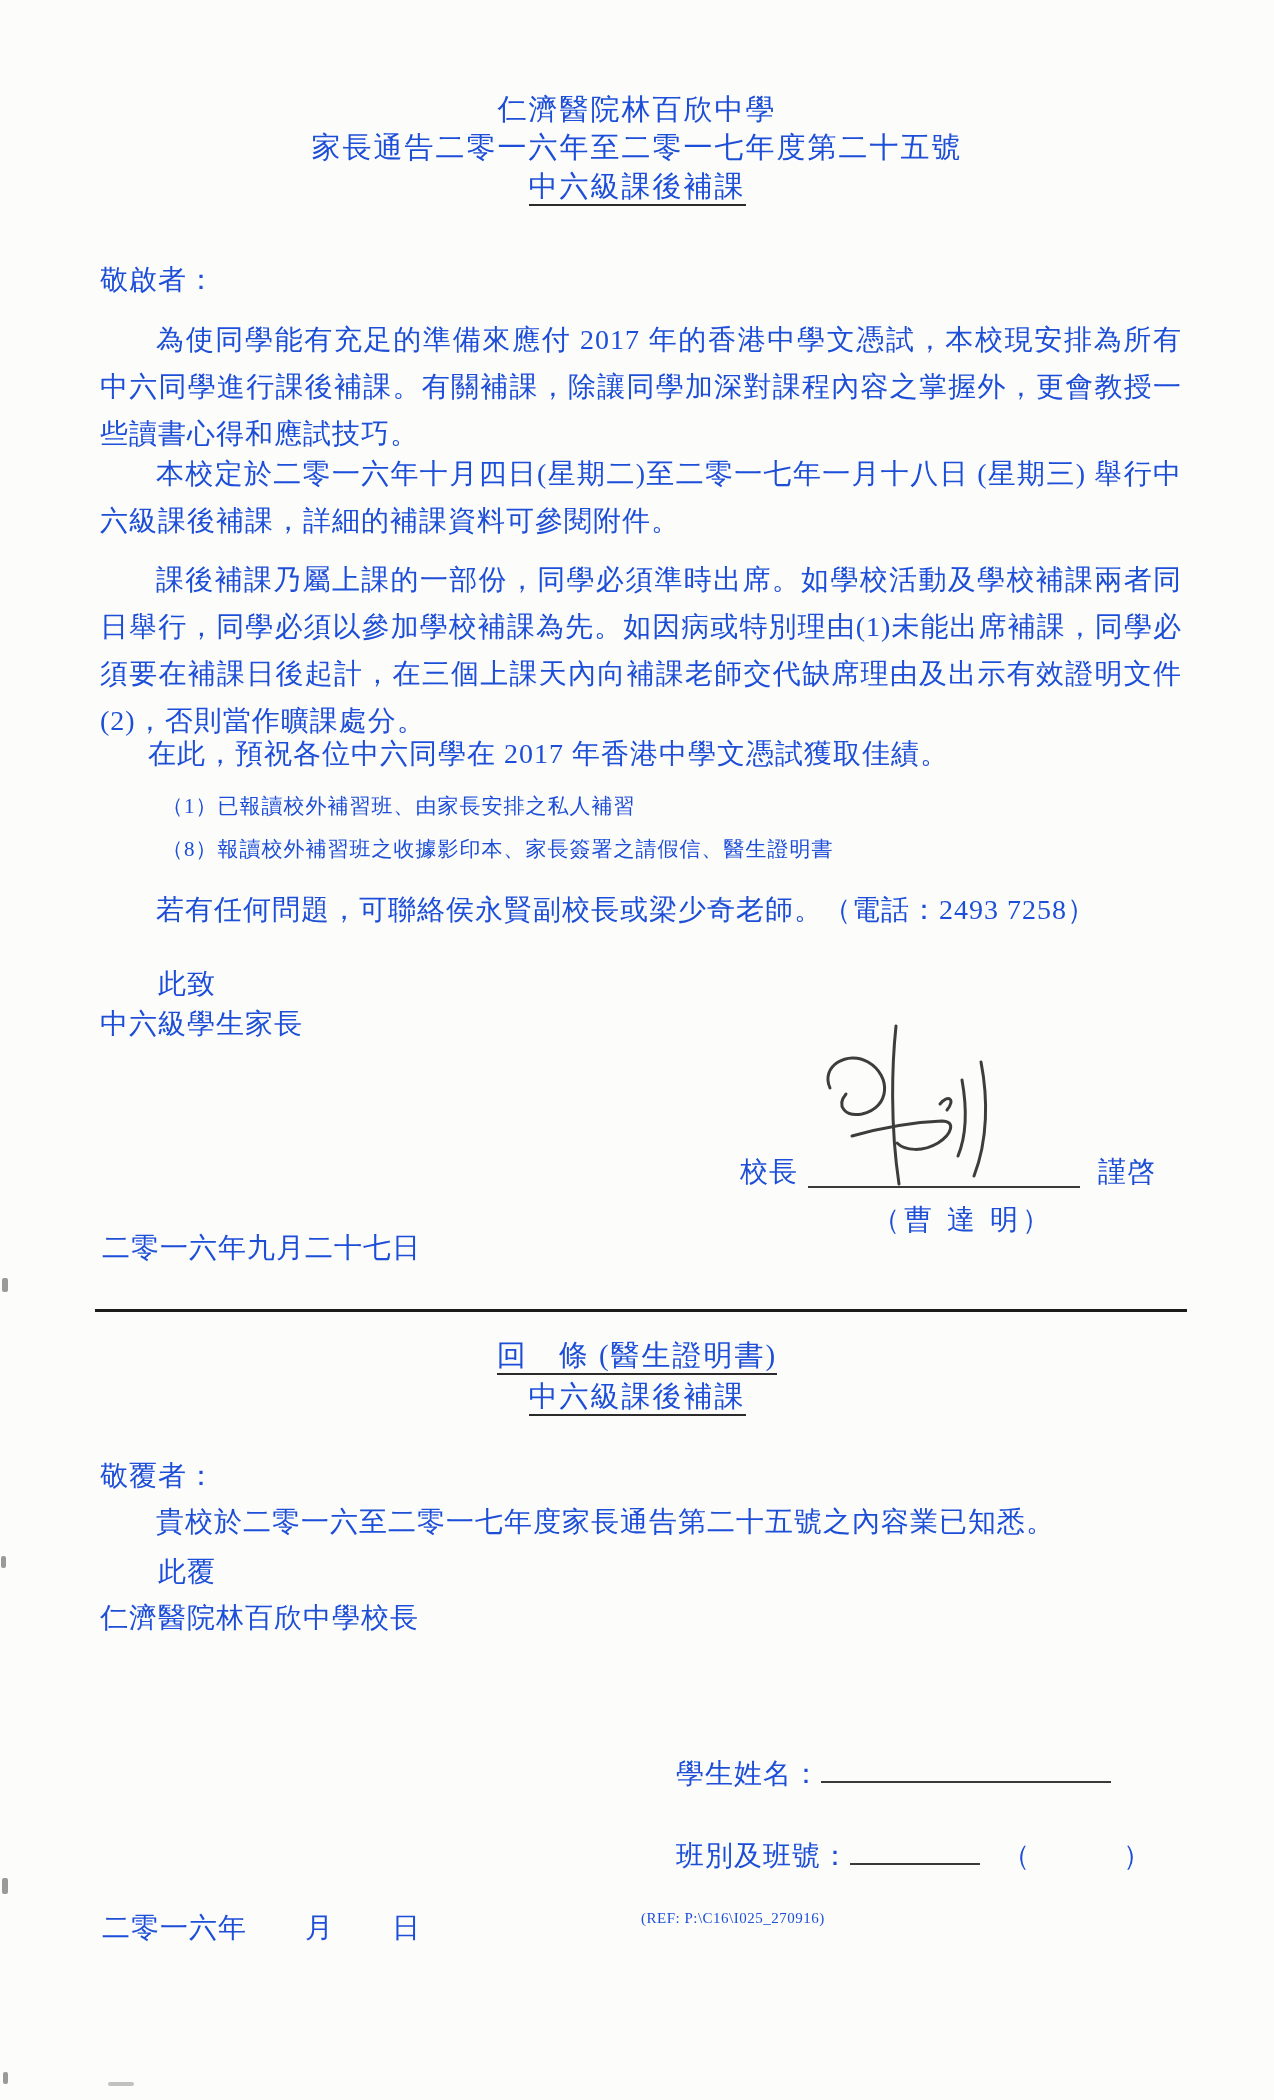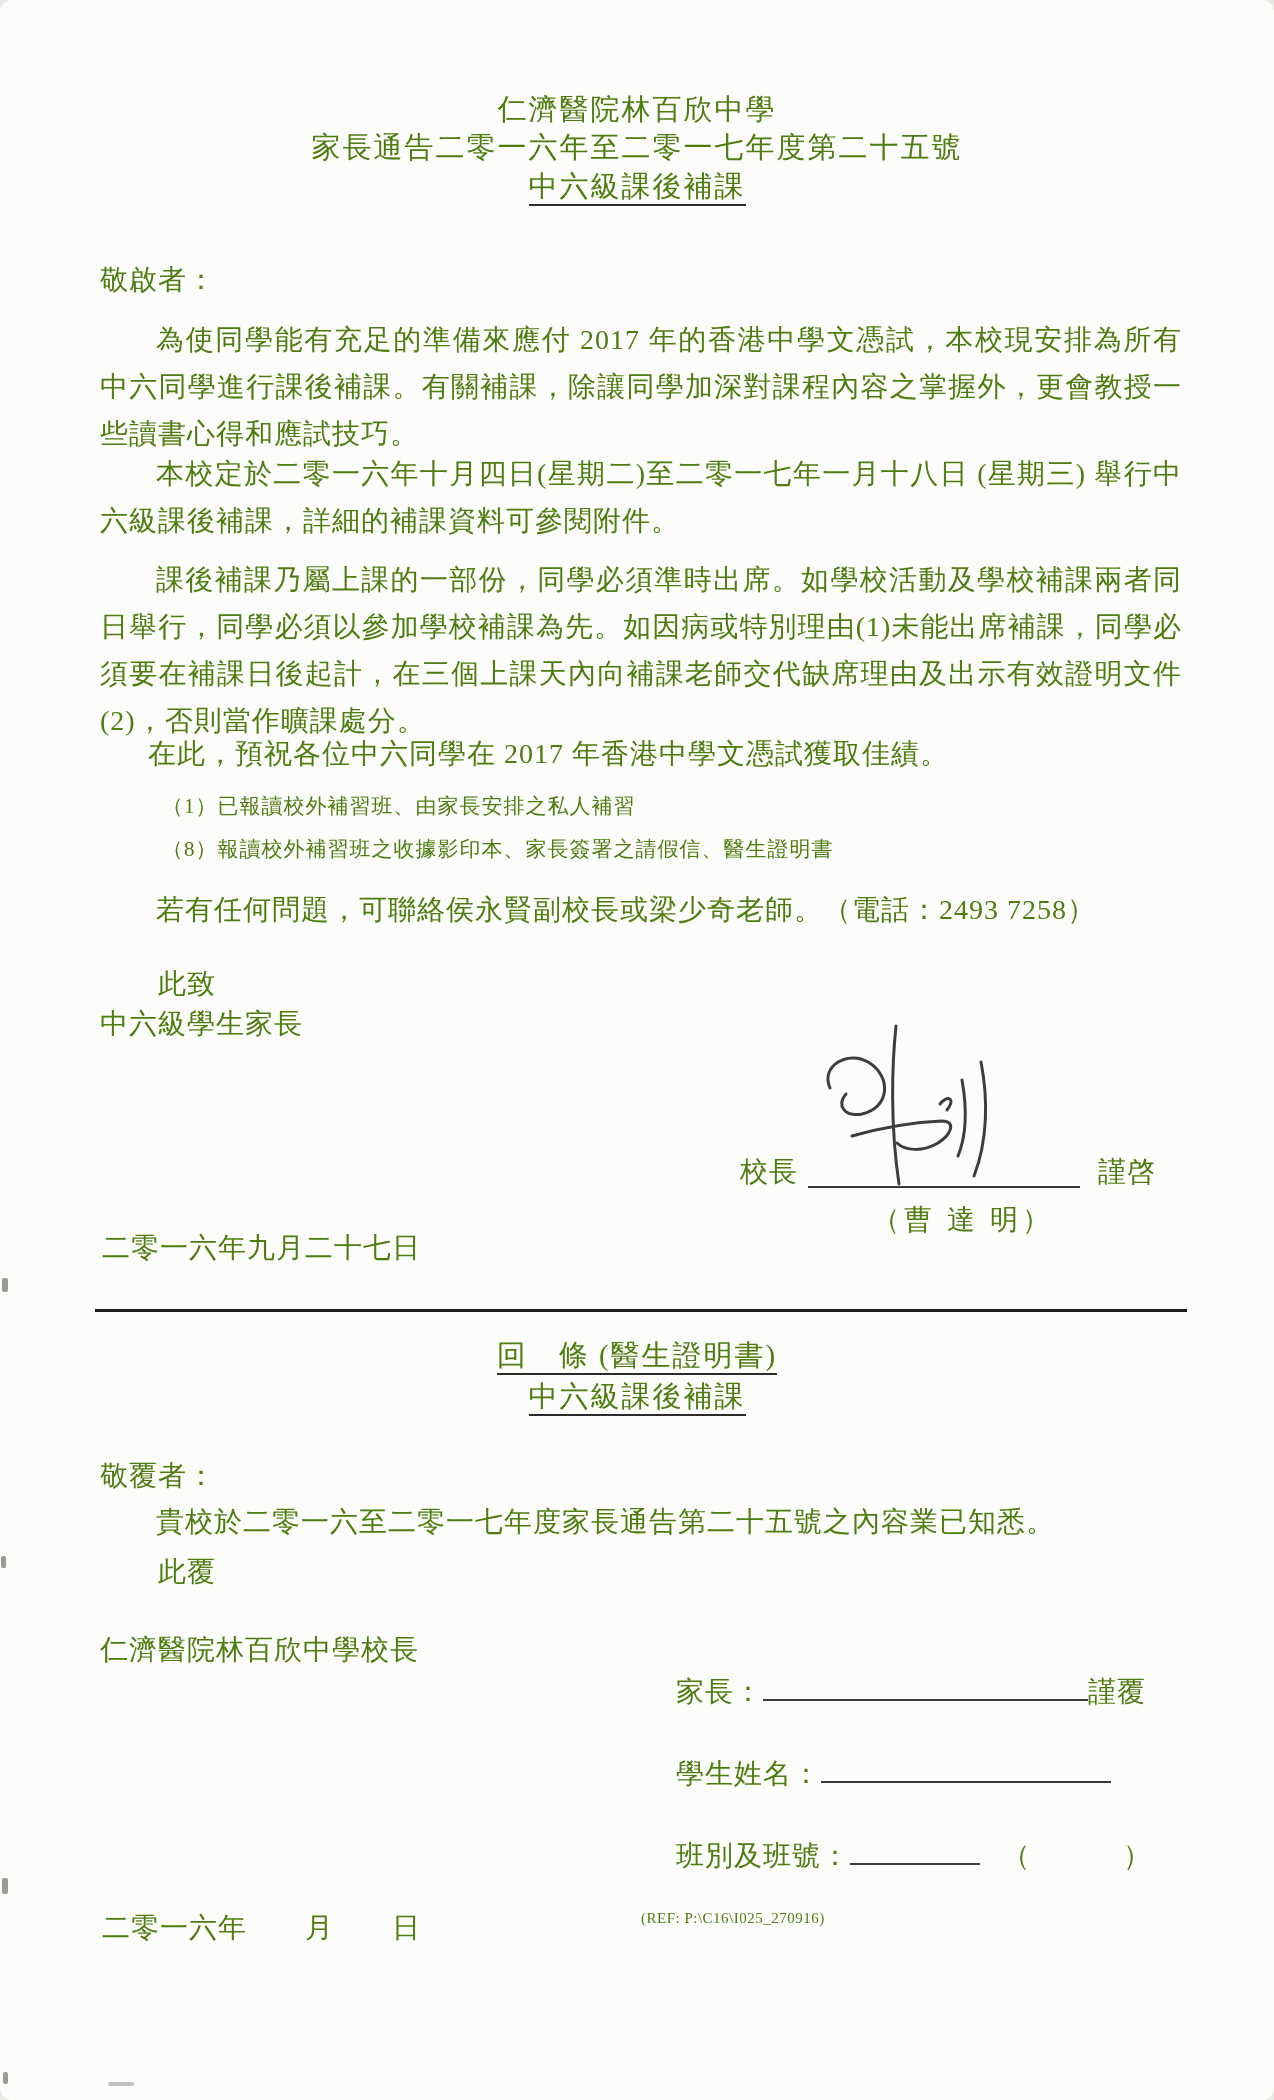--- a/index.html
+++ b/index.html
@@ -2,23 +2,22 @@
 <html><head>
 <meta charset="utf-8">
 <style>
   html,body{margin:0;padding:0;background:#e8e8e6;}
   #page{
     position:relative;
     width:1274px;height:2100px;
     margin:0 auto;
     background:#fcfcfa;
     font-family:"Liberation Serif","DejaVu Serif",serif;
-    color:#4d7c0f;
+    color:#1d4ed8;
     overflow:hidden;
-    border-radius:12px;
   }
   .abs{position:absolute;}
   .body-text{font-size:28px;line-height:47px;letter-spacing:1px;}
   .para{width:1082px;text-align:justify;text-indent:2em;}
   .center{text-align:center;}
   .u{border-bottom:2px solid #2b2b2b;padding-bottom:2px;margin-top:26px;}
   .title-line{font-size:29px;line-height:38px;letter-spacing:2px;}
   .fn{font-size:21px;letter-spacing:1px;}
   .blank{display:inline-block;border-bottom:2px solid #3a3a3a;vertical-align:baseline;}
   .divider{position:absolute;left:95px;width:1092px;height:3px;background:#1c1c1c;}
@@ -77,25 +76,22 @@
   <div class="divider" style="top:1309px;"></div>
 
   <div class="abs center" style="left:97px;top:1336px;width:1080px;">
     <div class="title-line"><span class="u">回　條 (醫生證明書)</span></div>
     <div class="title-line" style="margin-top:3px;"><span class="u">中六級課後補課</span></div>
   </div>
 
   <div class="abs body-text" style="left:100px;top:1452px;">敬覆者：</div>
   <div class="abs body-text para" style="left:100px;top:1498px;">貴校於二零一六至二零一七年度家長通告第二十五號之內容業已知悉。</div>
   <div class="abs body-text" style="left:158px;top:1548px;">此覆</div>
-  <div class="abs body-text" style="left:100px;top:1594px;margin-top:32px;">仁濟醫院林百欣中學校長</div>
+  <div class="abs body-text" style="left:100px;top:1594px;">仁濟醫院林百欣中學校長</div>
 
-  <div class="abs body-text" style="left:676px;top:1668px;">
-    <span>家長：</span><span class="blank" style="width:325px;"></span><span>謹覆</span>
-  </div>
 
   <div class="abs body-text" style="left:676px;top:1750px;">
     <span>學生姓名：</span><span class="blank" style="width:290px;"></span>
   </div>
 
   <div class="abs body-text" style="left:676px;top:1832px;">
     <span>班別及班號：</span><span class="blank" style="width:130px;"></span><span style="margin-left:22px;">（</span><span style="display:inline-block;width:92px;"></span><span>）</span>
   </div>
 
   <div class="abs body-text" style="left:102px;top:1904px;">二零一六年　　月　　日</div>

